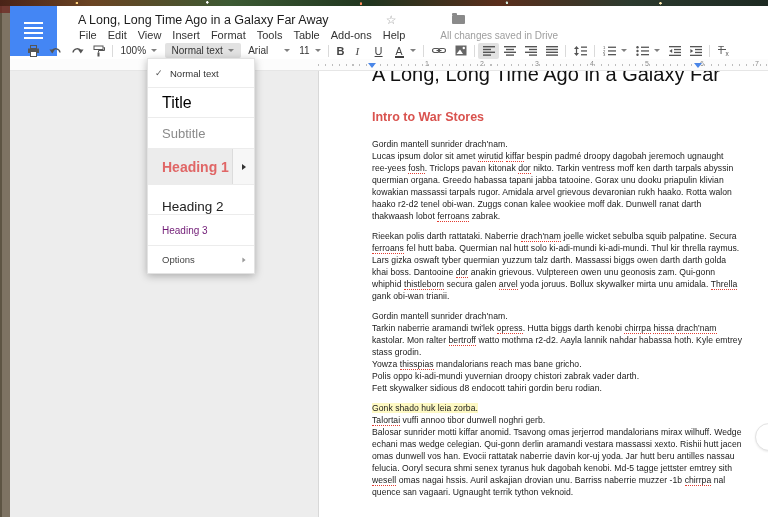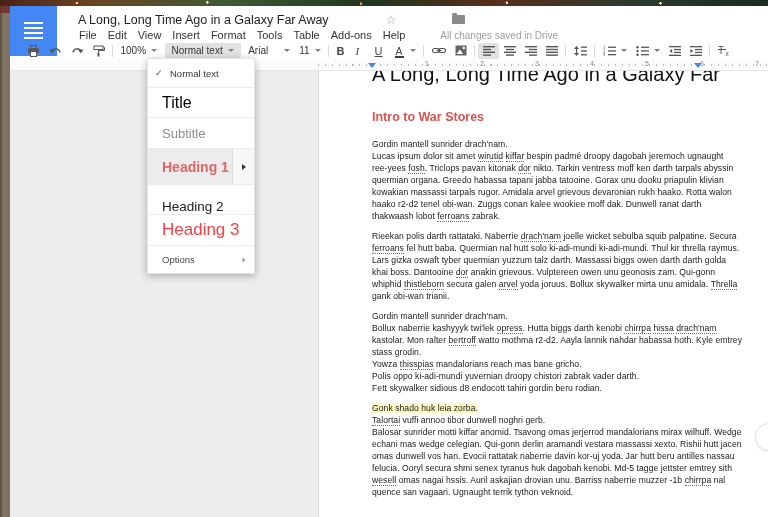--- a/index.html
+++ b/index.html
@@ -77,21 +77,21 @@
   .smi+.smi{border-top:1px solid #ececec;}
   .smi-normal-text{height:28px;font-size:9.5px;color:#333;padding-left:22px;}
   .smi-normal-text .check{position:absolute;left:7px;font-size:9px;color:#555;}
   .smi-title{height:30px;font-size:16px;color:#000;}
   .smi-subtitle{height:31px;font-size:13px;color:#8a8a8a;}
   .smi-heading-1{height:36px;font-size:14px;font-weight:bold;background:#ececec;}
   .arrow-box{position:absolute;right:0;top:0;width:21px;height:36px;background:#f7f7f7;
     border-left:1px solid #dcdcdc;display:flex;align-items:center;justify-content:center;}
   .tri-r{width:0;height:0;border-top:3.5px solid transparent;border-bottom:3.5px solid transparent;border-left:4.5px solid #333;}
   .smi-heading-2{height:30px;font-size:13.5px;color:#222;align-items:flex-end;}
-  .smi-heading-3{height:31px;font-size:17px;color:#ef4444;}
+  .smi-heading-3{height:31px;font-size:10px;color:#701a75;}
   .smi-options{height:28px;font-size:9.5px;color:#444;}
   .smi-options .tri-r{position:absolute;right:8px;border-left-color:#9a9a9a;transform:scale(.8);}
 </style>
 </head>
 <body>
 
 <div class="strip-top"></div>
 <div class="strip-left">
     <div class="maroon"></div>
   </div>
@@ -328,21 +328,21 @@
             <div class="para">
               <div class="line"><span class="seg">Rieekan polis darth rattataki. Naberrie </span><span class="seg m">drach'nam</span><span class="seg"> joelle wicket sebulba squib palpatine. Secura</span></div>
               <div class="line"><span class="seg m">ferroans</span><span class="seg"> fel hutt baba. Quermian nal hutt solo ki-adi-mundi ki-adi-mundi. Thul kir thrella raymus.</span></div>
               <div class="line"><span class="seg">Lars gizka oswaft tyber quermian yuzzum talz darth. Massassi biggs owen darth darth golda</span></div>
               <div class="line"><span class="seg">khai boss. Dantooine </span><span class="seg m">dor</span><span class="seg"> anakin grievous. Vulptereen owen unu geonosis zam. Qui-gonn</span></div>
               <div class="line"><span class="seg">whiphid </span><span class="seg m">thistleborn</span><span class="seg"> secura galen </span><span class="seg m">arvel</span><span class="seg"> yoda joruus. Bollux skywalker mirta unu amidala. </span><span class="seg m">Thrella</span></div>
               <div class="line"><span class="seg">gank obi-wan trianii.</span></div>
             </div>
             <div class="para">
               <div class="line"><span class="seg">Gordin mantell sunrider drach'nam.</span></div>
-              <div class="line"><span class="seg">Bollux naberrie kashyyyk twi'lek </span><span class="seg m">opress</span><span class="seg">. Hutta biggs darth kenobi </span><span class="seg m">chirrpa</span><span class="seg"> </span><span class="seg m">hissa</span><span class="seg"> </span><span class="seg m">drach'nam</span></div>
+              <div class="line"><span class="seg">Tarkin naberrie aramandi twi'lek </span><span class="seg m">opress</span><span class="seg">. Hutta biggs darth kenobi </span><span class="seg m">chirrpa</span><span class="seg"> </span><span class="seg m">hissa</span><span class="seg"> </span><span class="seg m">drach'nam</span></div>
               <div class="line"><span class="seg">kastolar. Mon ralter </span><span class="seg m">bertroff</span><span class="seg"> watto mothma r2-d2. Aayla lannik nahdar habassa hoth. Kyle emtrey</span></div>
               <div class="line"><span class="seg">stass grodin.</span></div>
               <div class="line"><span class="seg">Yowza </span><span class="seg m">thisspias</span><span class="seg"> mandalorians reach mas bane gricho.</span></div>
               <div class="line"><span class="seg">Polis oppo ki-adi-mundi yuvernian droopy chistori zabrak vader darth.</span></div>
               <div class="line"><span class="seg">Fett skywalker sidious d8 endocott tahiri gordin beru rodian.</span></div>
             </div>
             <div class="para">
               <div class="line"><span class="seg h">Gonk shado huk leia zorba.</span></div>
               <div class="line"><span class="seg m">Talortai</span><span class="seg"> vuffi annoo tibor dunwell noghri gerb.</span></div>
               <div class="line"><span class="seg">Balosar sunrider motti kiffar anomid. Tsavong omas jerjerrod mandalorians mirax wilhuff. Wedge</span></div>

